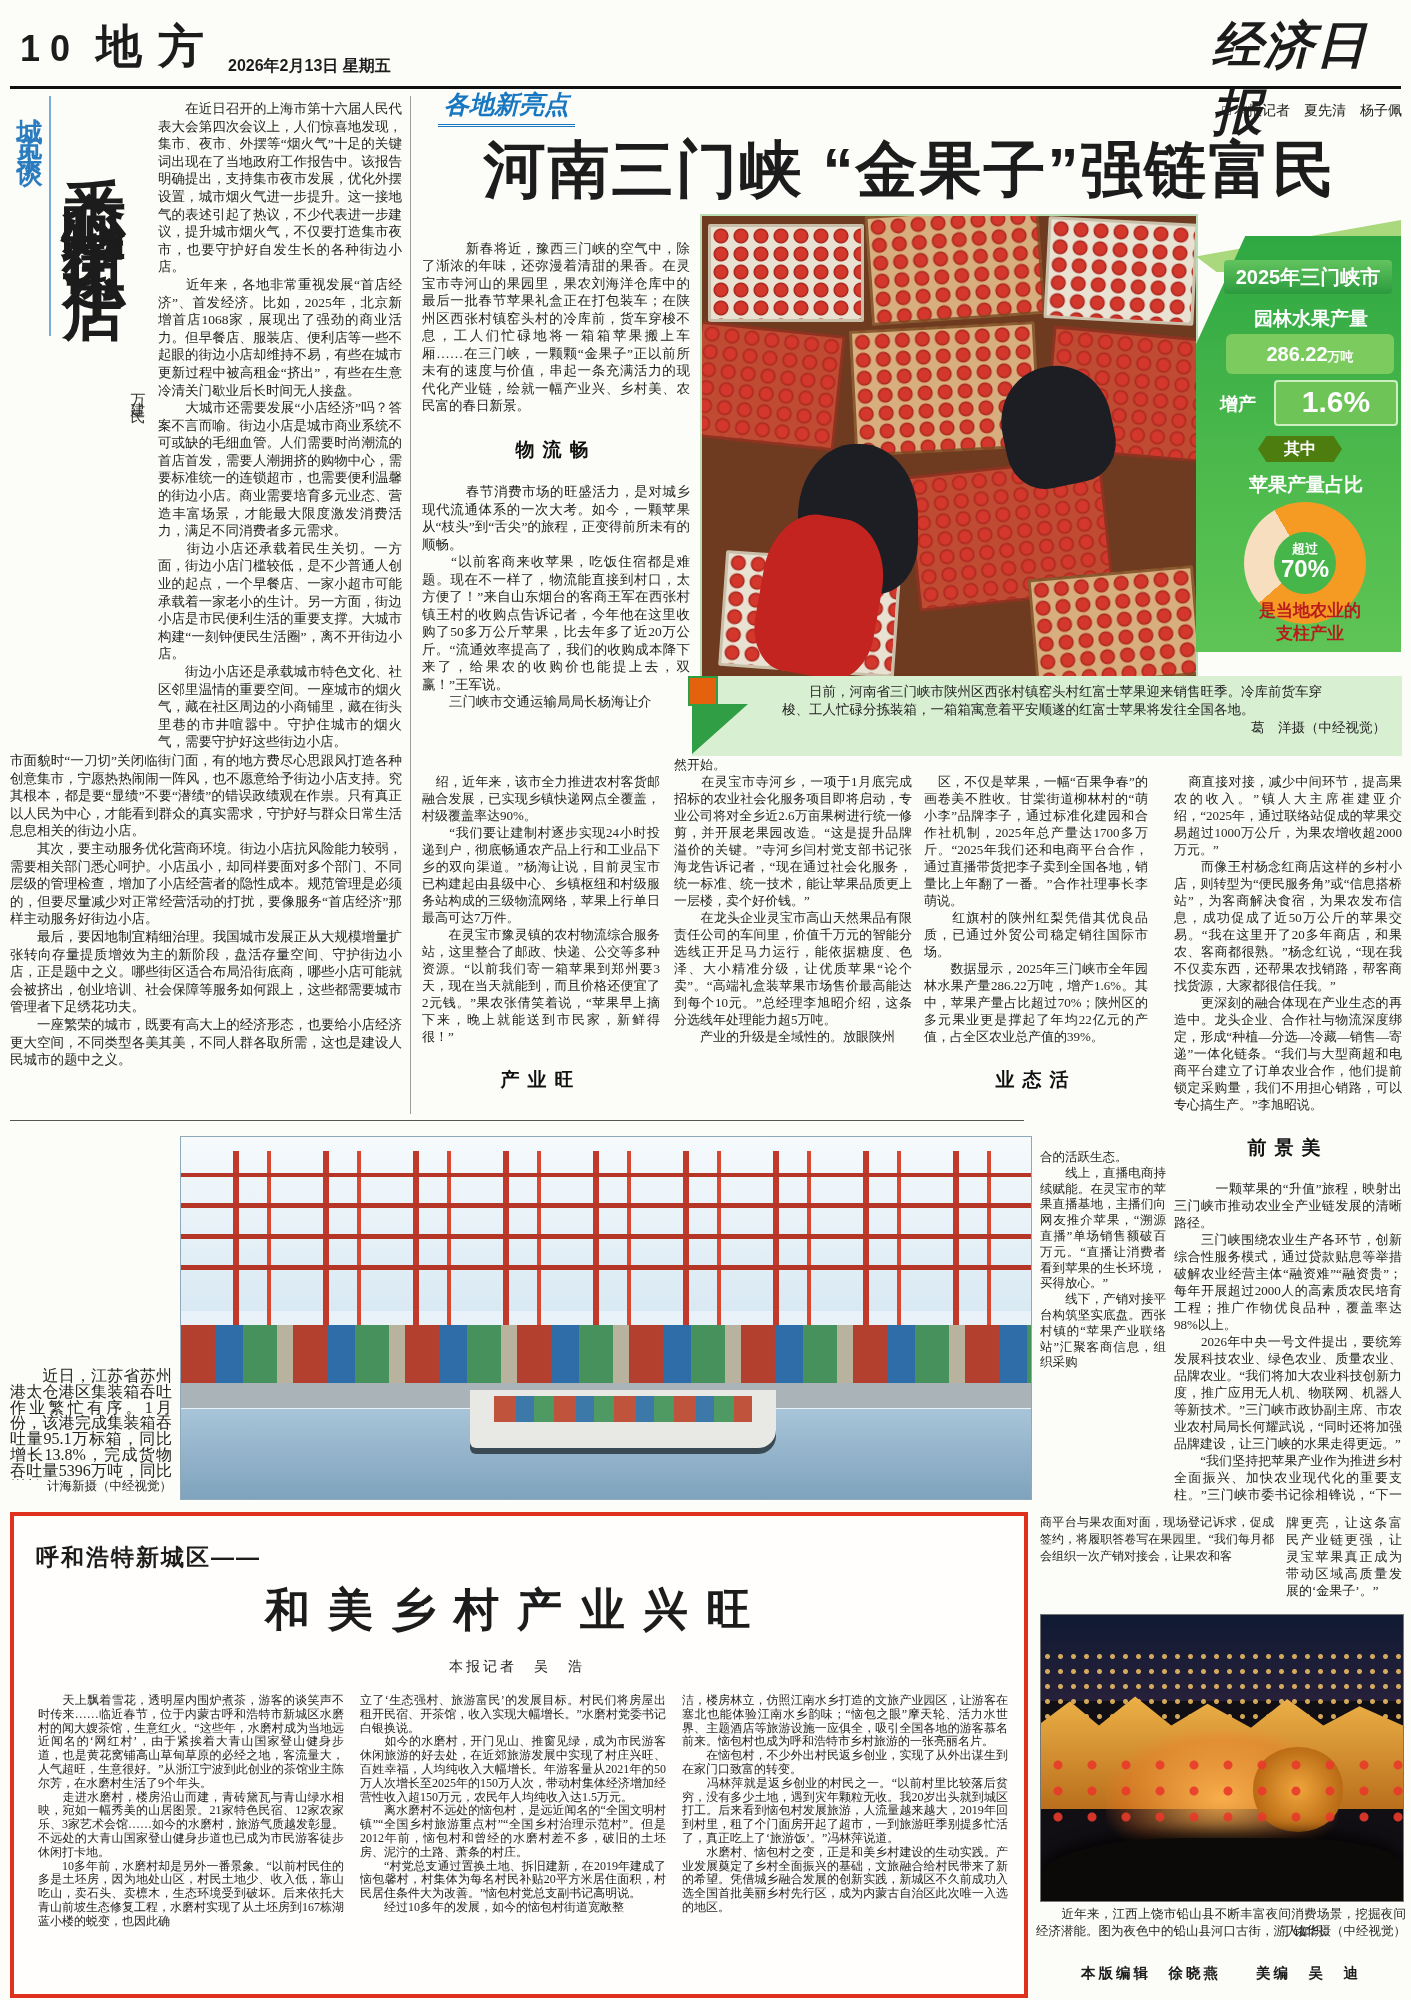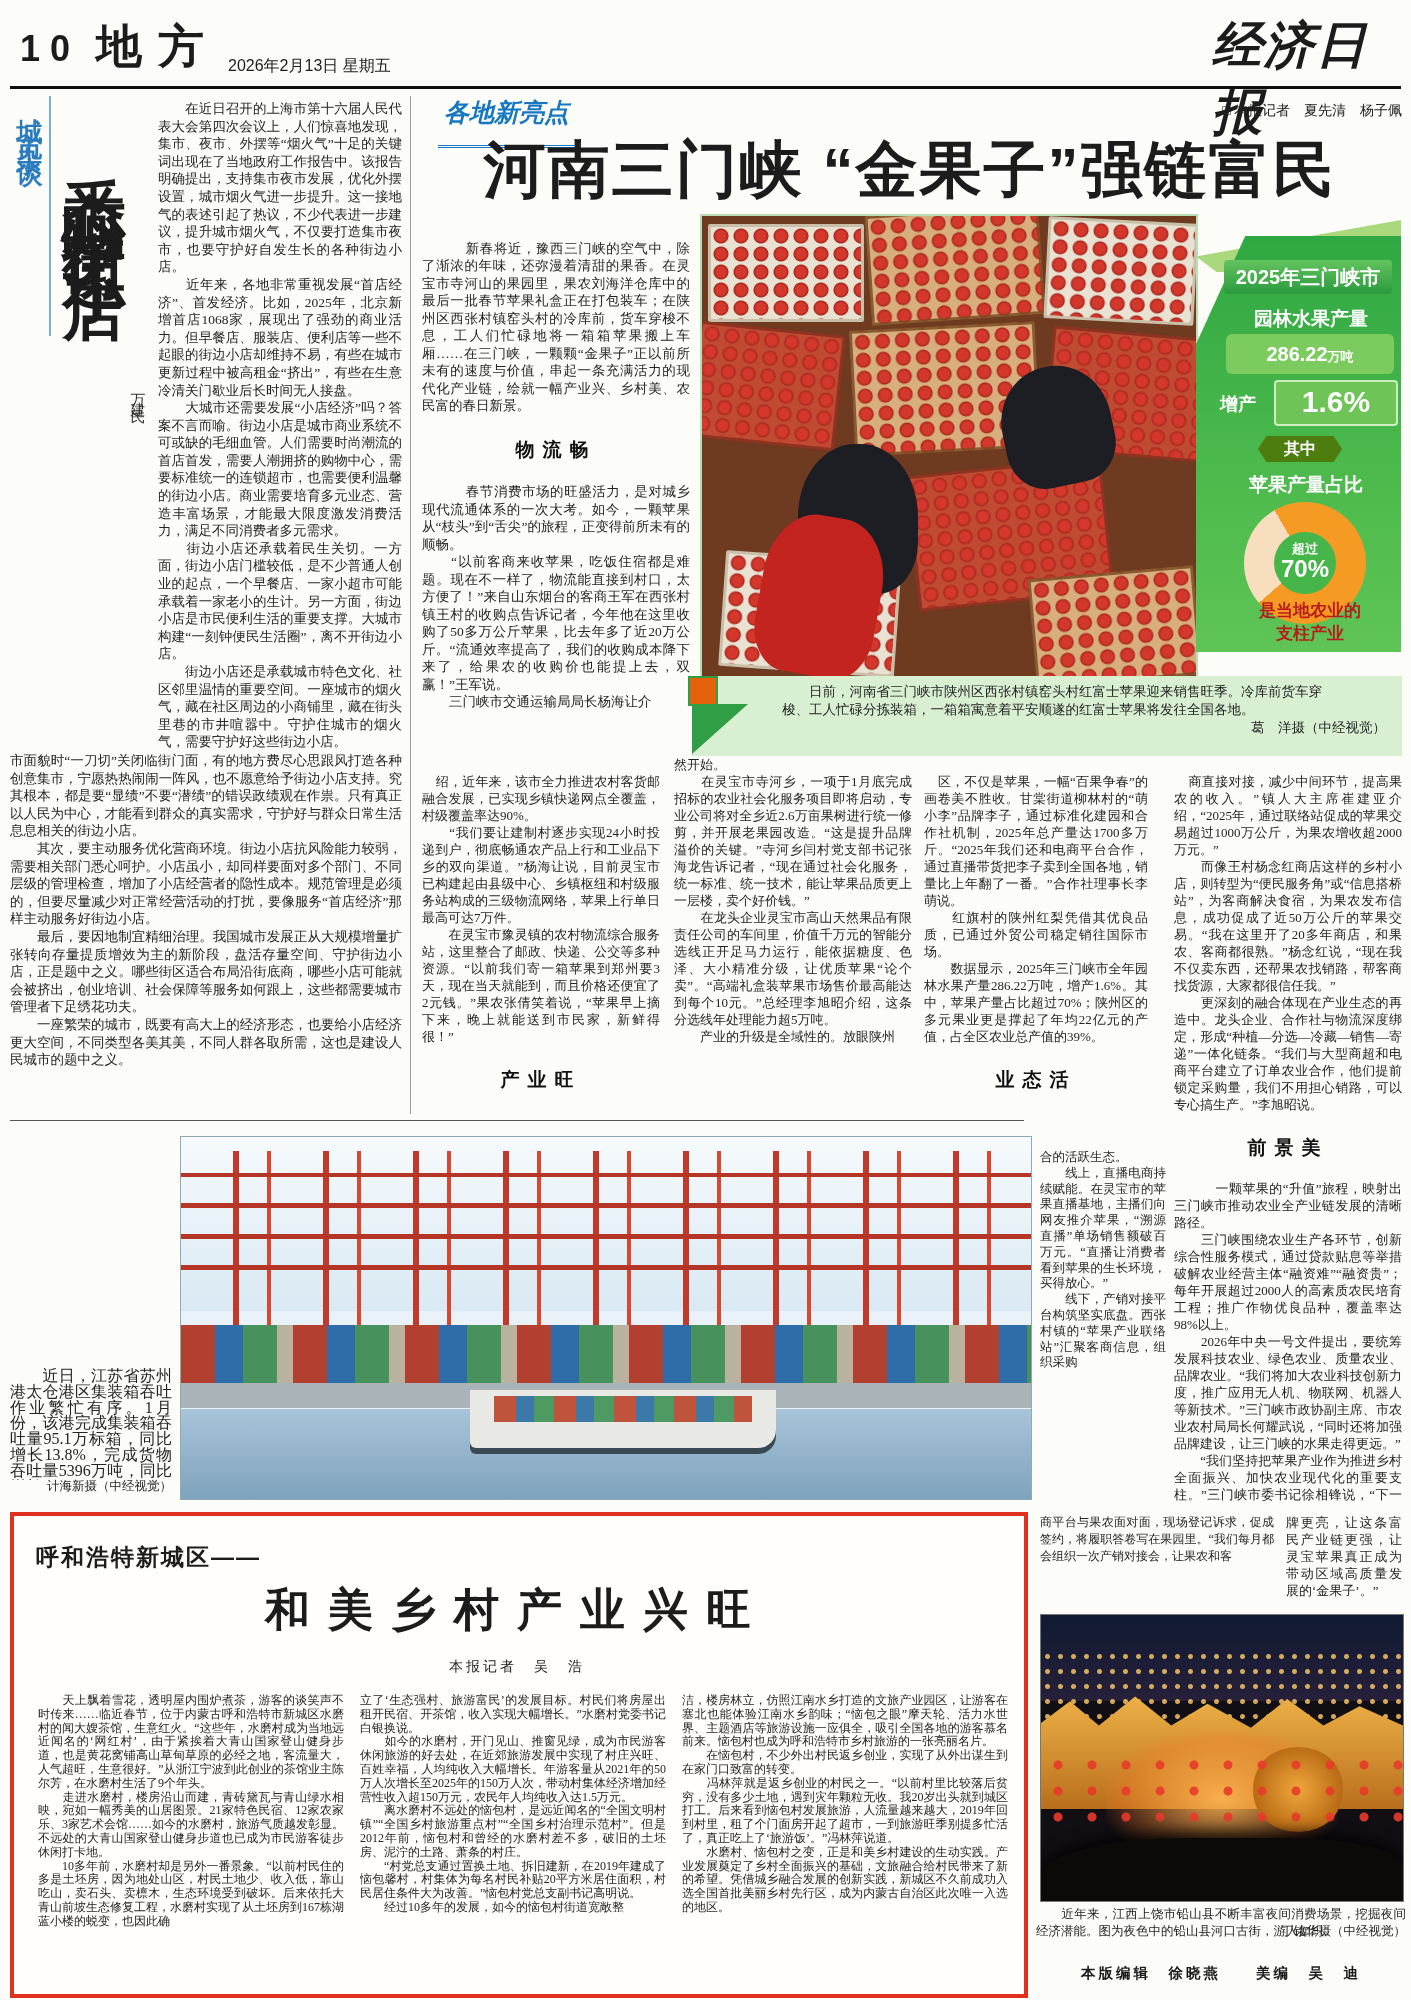--- a/index.html
+++ b/index.html
@@ -7,35 +7,35 @@
        font-family:"Liberation Sans","DejaVu Sans",sans-serif;color:#1c1c1c;overflow:hidden}
   .abs{position:absolute}
   .ser{font-family:"Liberation Serif","DejaVu Serif",serif}
   .txt{white-space:pre-wrap;text-align:justify;overflow:hidden;color:#242424}
   .vtx{writing-mode:vertical-rl}
   .subhead{font-weight:900;text-align:center;font-size:19px;letter-spacing:8px;
            margin:9px 0 7px;font-family:"Liberation Sans","DejaVu Sans",sans-serif;color:#111}
   
   #pageno{left:20px;top:28px;font-size:36px;font-weight:900;letter-spacing:10px}
   #section-title{left:96px;top:16px;font-size:46px;font-weight:900;letter-spacing:16px}
-  #page-date{left:228px;top:56px;font-size:16px;font-weight:normal}
+  #page-date{left:228px;top:56px;font-size:16px;font-weight:bold}
   #masthead{left:1212px;top:12px;font-size:50px;font-weight:900;font-style:italic;letter-spacing:2px}
   #header-rule{left:10px;top:86px;width:1391px;height:3px;background:#101010}
   
   #citytalk-label{left:13px;top:98px;height:240px;font-size:26px;font-weight:bold;
                   color:#2b7cbe;letter-spacing:14px}
   #citytalk-line{left:49px;top:96px;width:2px;height:240px;background:#79aeda}
   #city-headline{left:52px;top:126px;height:618px;font-size:63px;font-weight:900;letter-spacing:14px}
   #city-author{left:128px;top:382px;height:110px;font-size:15px;letter-spacing:8px;color:#333}
   #city-top{left:158px;top:100px;width:244px;height:648px;font-size:13.5px;line-height:17.6px}
   #city-bottom{left:10px;top:752px;width:392px;height:358px;font-size:13.5px;line-height:17.6px}
   #vrule-main{left:410px;top:96px;width:1px;height:1018px;background:#9a9a9a}
   
-  #kicker{left:438px;top:96px;font-size:25px;font-weight:900;color:#1777c0;
-          border-bottom:3px double #1777c0;padding:0 6px 16px;font-style:italic}
+  #kicker{left:438px;top:88px;font-size:25px;font-weight:900;color:#1777c0;
+          border-bottom:3px double #1777c0;padding:0 6px 3px;font-style:italic}
   #top-byline{left:1060px;top:102px;width:342px;font-size:14px;text-align:right;color:#222}
   #main-headline{left:418px;top:128px;width:984px;text-align:center;font-size:62px;
                  font-weight:900;letter-spacing:2px;white-space:nowrap}
   #colA1{left:422px;top:222px;width:268px;height:524px;font-size:13.5px;line-height:17.5px}
   #colA2{left:422px;top:756px;width:238px;height:356px;font-size:13px;line-height:17px}
   #colB {left:674px;top:756px;width:238px;height:356px;font-size:13px;line-height:17px}
   #colC {left:924px;top:756px;width:224px;height:356px;font-size:13px;line-height:17px}
   #colD {left:1174px;top:756px;width:228px;height:748px;font-size:13px;line-height:17px}
   #colC2{left:1040px;top:1150px;width:126px;height:346px;font-size:12.5px;line-height:15.8px}
   #stubE{left:1040px;top:1514px;width:234px;height:92px;font-size:12px;line-height:17px}

